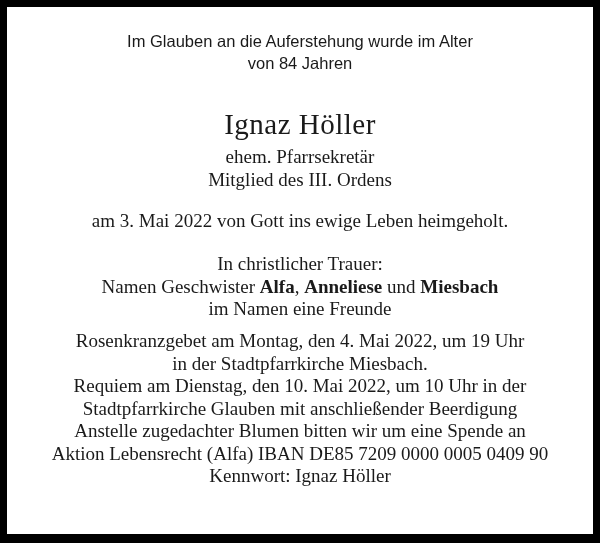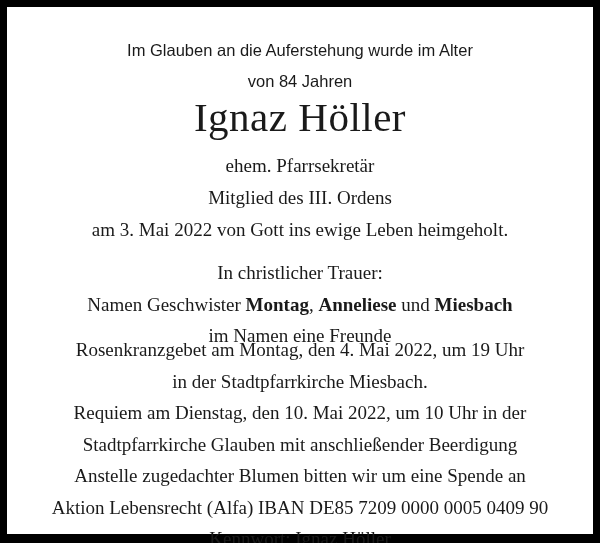--- a/index.html
+++ b/index.html
@@ -15,35 +15,35 @@
       background: #fff;
       color: #1a1a1a;
       text-align: center;
     }
     .intro {
       position: absolute; left: 0; right: 0; top: 23px;
       font-family: "Liberation Sans", sans-serif;
       font-size: 16.5px; line-height: 22px;
     }
     .name {
-      position: absolute; left: 0; right: 0; top: 87px;
+      position: absolute; left: 0; right: 0; top: 94px;
       font-family: "Liberation Serif", serif;
-      font-size: 41px; line-height: 46px;
+      font-size: 29px; line-height: 46px;
       letter-spacing: 0.5px;
     }
     .serif {
       font-family: "Liberation Serif", serif;
       font-size: 19px; line-height: 22.5px;
     }
     .block { position: absolute; left: 0; right: 0; }
     .titles { top: 139px; }
     .death { top: 203px; text-align: center; }
     .mourners { top: 246px; }
     .services { top: 323px; }
-    .line { display: block; white-space: nowrap; margin-top: 9px; }
+    .line { display: block; white-space: nowrap; }
     b { font-weight: bold; }
   </style>
 </head>
 <body>
 
 <div class="frame">
   <div class="paper">
 
     <div class="intro">
       <span class="line">Im Glauben an die Auferstehung wurde im Alter</span>
@@ -56,21 +56,21 @@
       <span class="line">ehem. Pfarrsekretär</span>
       <span class="line">Mitglied des III. Ordens</span>
     </div>
 
     <div class="block serif death">
       <span class="line">am 3. Mai 2022 von Gott ins ewige Leben heimgeholt.</span>
     </div>
 
     <div class="block serif mourners">
       <span class="line">In christlicher Trauer:</span>
-      <span class="line"><span>Namen Geschwister </span><b>Montag</b><span>, </span><b>Anneliese</b><span> und </span><b>Miesbach</b></span>
+      <span class="line"><span>Namen Geschwister </span><b>Alfa</b><span>, </span><b>Anneliese</b><span> und </span><b>Miesbach</b></span>
       <span class="line">im Namen eine Freunde</span>
     </div>
 
     <div class="block serif services">
       <span class="line">Rosenkranzgebet am Montag, den 4. Mai 2022, um 19 Uhr</span>
       <span class="line">in der Stadtpfarrkirche Miesbach.</span>
       <span class="line">Requiem am Dienstag, den 10. Mai 2022, um 10 Uhr in der</span>
       <span class="line">Stadtpfarrkirche Glauben mit anschließender Beerdigung</span>
       <span class="line">Anstelle zugedachter Blumen bitten wir um eine Spende an</span>
       <span class="line">Aktion Lebensrecht (Alfa) IBAN DE85 7209 0000 0005 0409 90</span>

